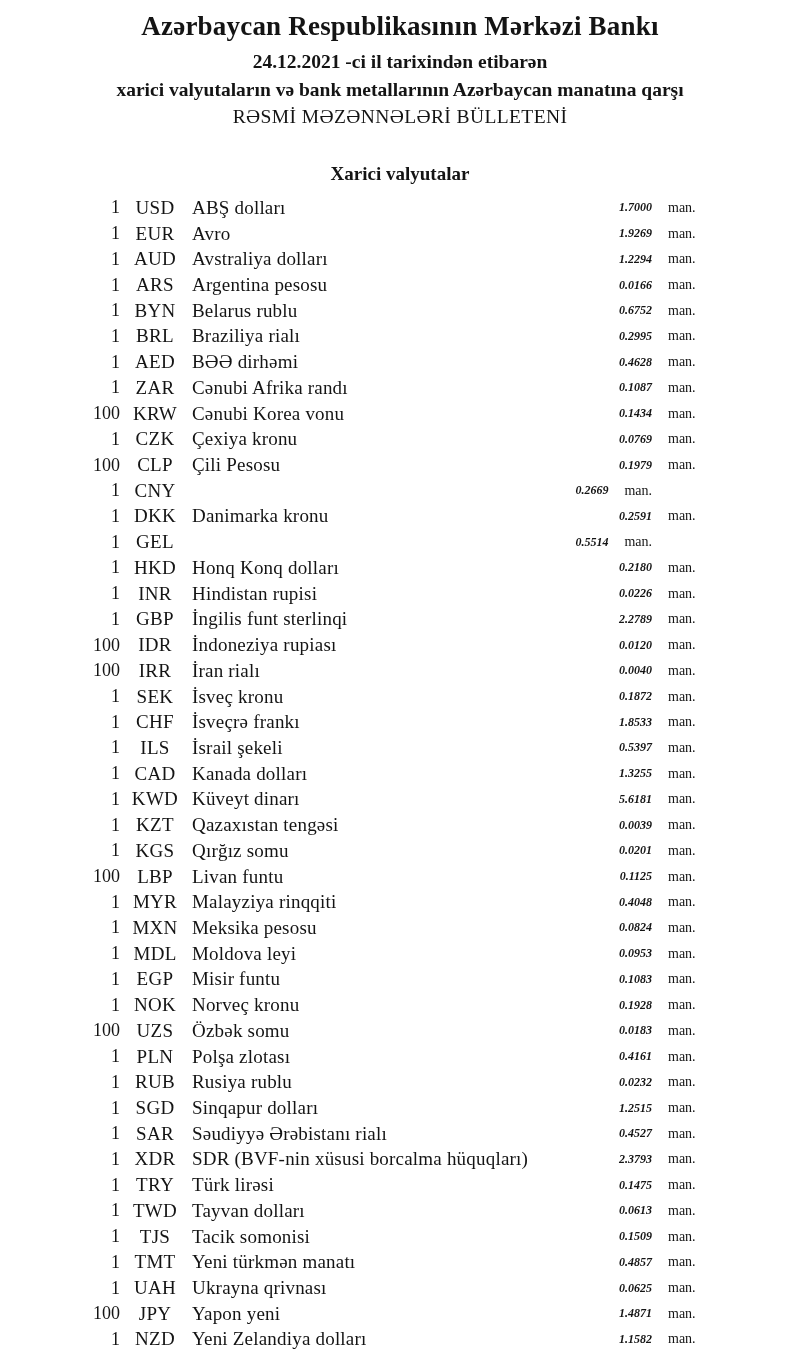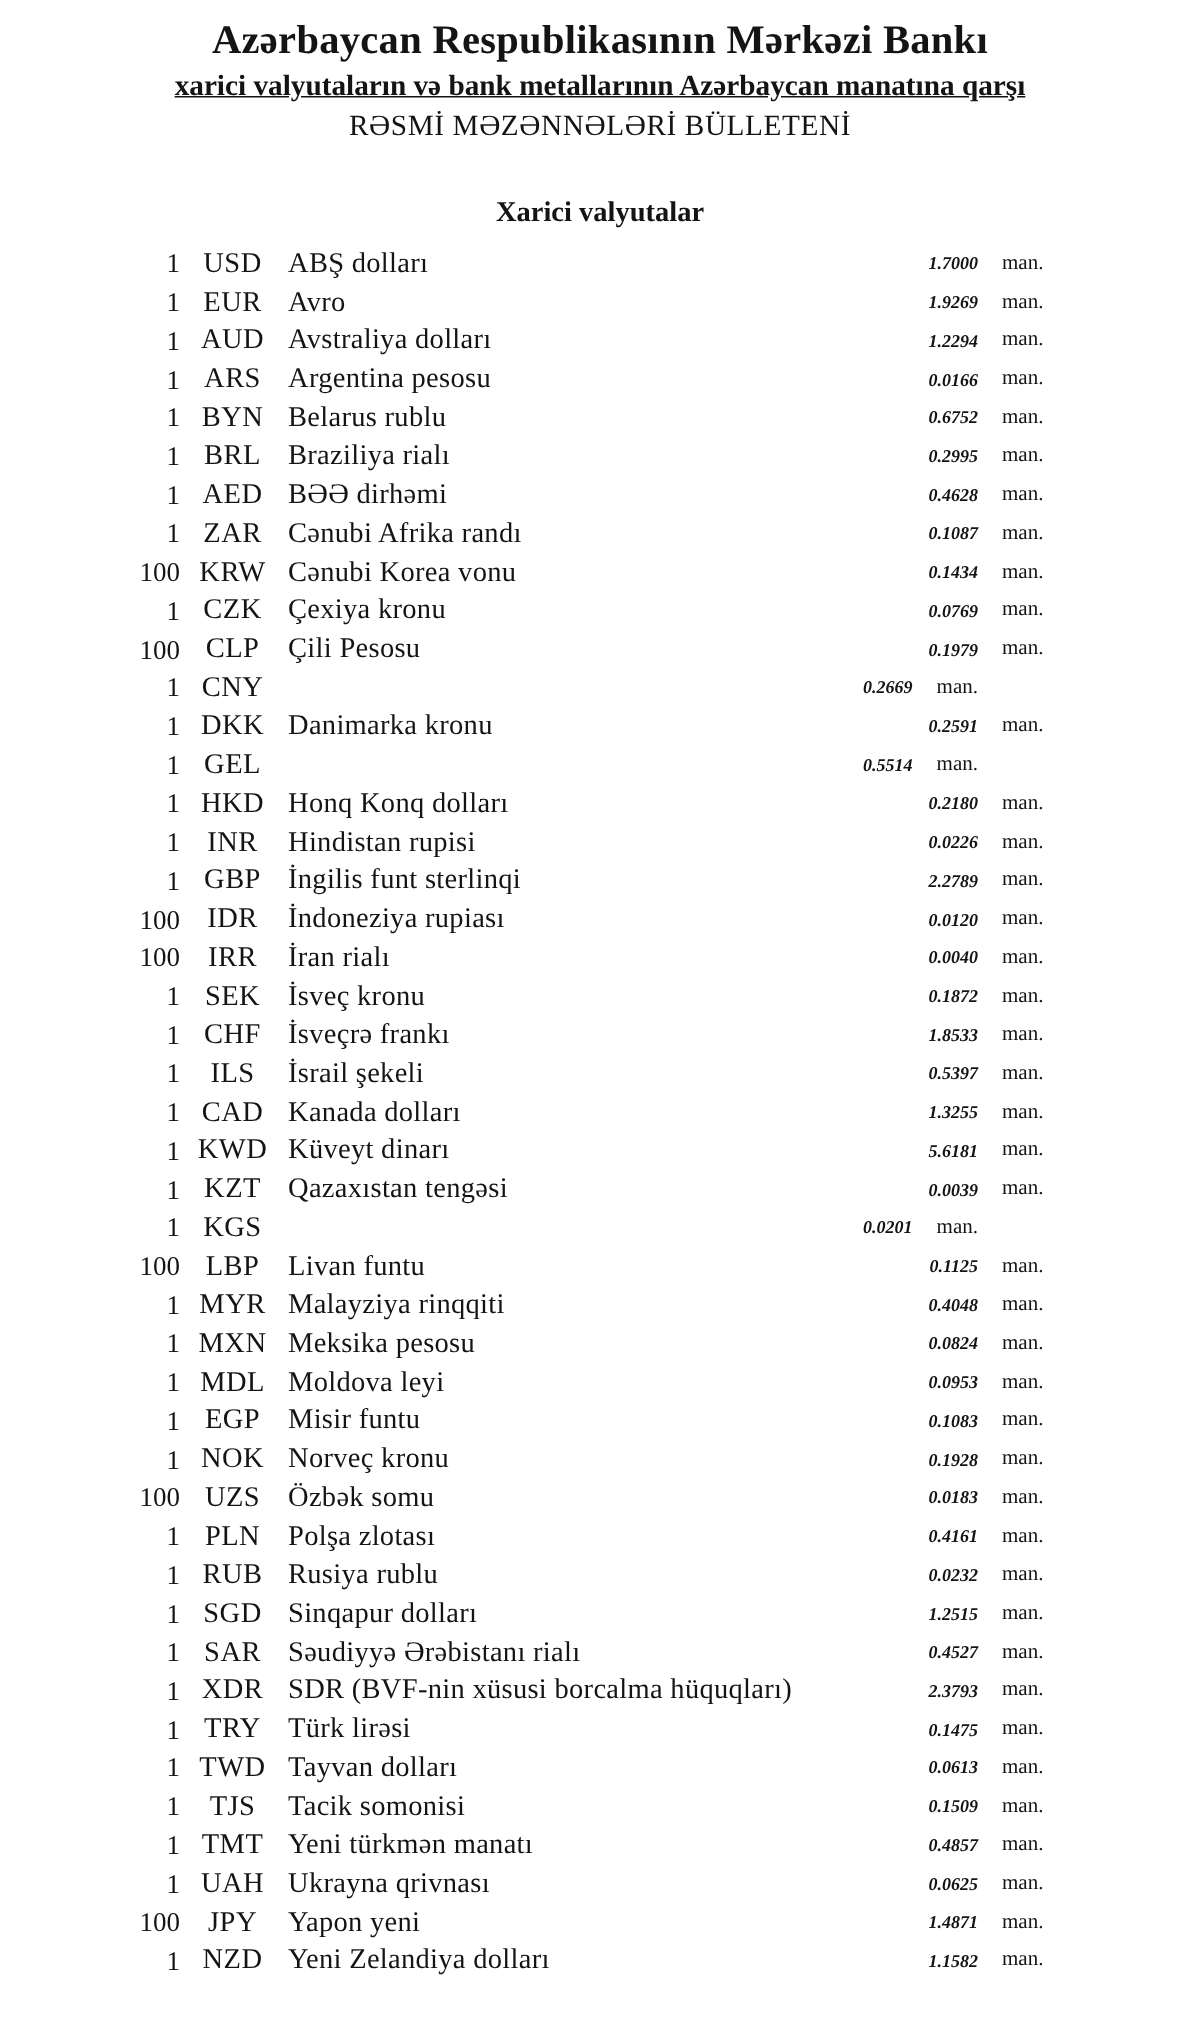--- a/index.html
+++ b/index.html
@@ -20,21 +20,21 @@
     font-weight:bold;
     line-height:32px;
     letter-spacing:0.2px;
   }
   .hline {
     font-size:19.5px;
     line-height:24px;
     font-weight:bold;
   }
   .hline.date-line   { margin-top:8px; }
-  .hline.subject-line{ margin-top:4px;text-decoration:underline; }
+  .hline.subject-line{ margin-top:4px; }
   .hline.bulletin-line{
     margin-top:3px;
     font-weight:normal;
     letter-spacing:0.4px;
   }
   .section-title {
     margin-top:33px;
     text-align:center;
     font-size:19px;
     line-height:24px;
@@ -53,20 +53,21 @@
   .name { text-align:left;   font-size:19px; padding-left:2px; letter-spacing:0.2px; }
   .rate { text-align:right;  font-size:12px; font-weight:bold; font-style:italic; }
   .unit { text-align:left;   font-size:14px; margin-left:16px; }
 </style>
 </head>
 <body>
 
 <div class="page">
   <div class="doc-header">
     <div class="bank-name">Azərbaycan Respublikasının Mərkəzi Bankı</div>
+    <div class="hline date-line">24.12.2021 -ci il tarixindən etibarən</div>
     <div class="hline subject-line">xarici valyutaların və bank metallarının Azərbaycan manatına qarşı</div>
     <div class="hline bulletin-line">RƏSMİ MƏZƏNNƏLƏRİ BÜLLETENİ</div>
   </div>
 
   <div class="section-title">Xarici valyutalar</div>
 
   <div class="rates-table" id="rates-table">
       <div class="rate-row">
     <span class="qty">1</span>
     <span class="code">USD</span>
@@ -236,20 +237,21 @@
       <div class="rate-row">
     <span class="qty">1</span>
     <span class="code">KZT</span>
     <span class="name">Qazaxıstan tengəsi</span>
     <span class="rate">0.0039</span>
     <span class="unit">man.</span>
   </div>
       <div class="rate-row">
     <span class="qty">1</span>
     <span class="code">KGS</span>
+    <span class="name">Qırğız somu</span>
     <span class="rate">0.0201</span>
     <span class="unit">man.</span>
   </div>
       <div class="rate-row">
     <span class="qty">100</span>
     <span class="code">LBP</span>
     <span class="name">Livan funtu</span>
     <span class="rate">0.1125</span>
     <span class="unit">man.</span>
   </div>

